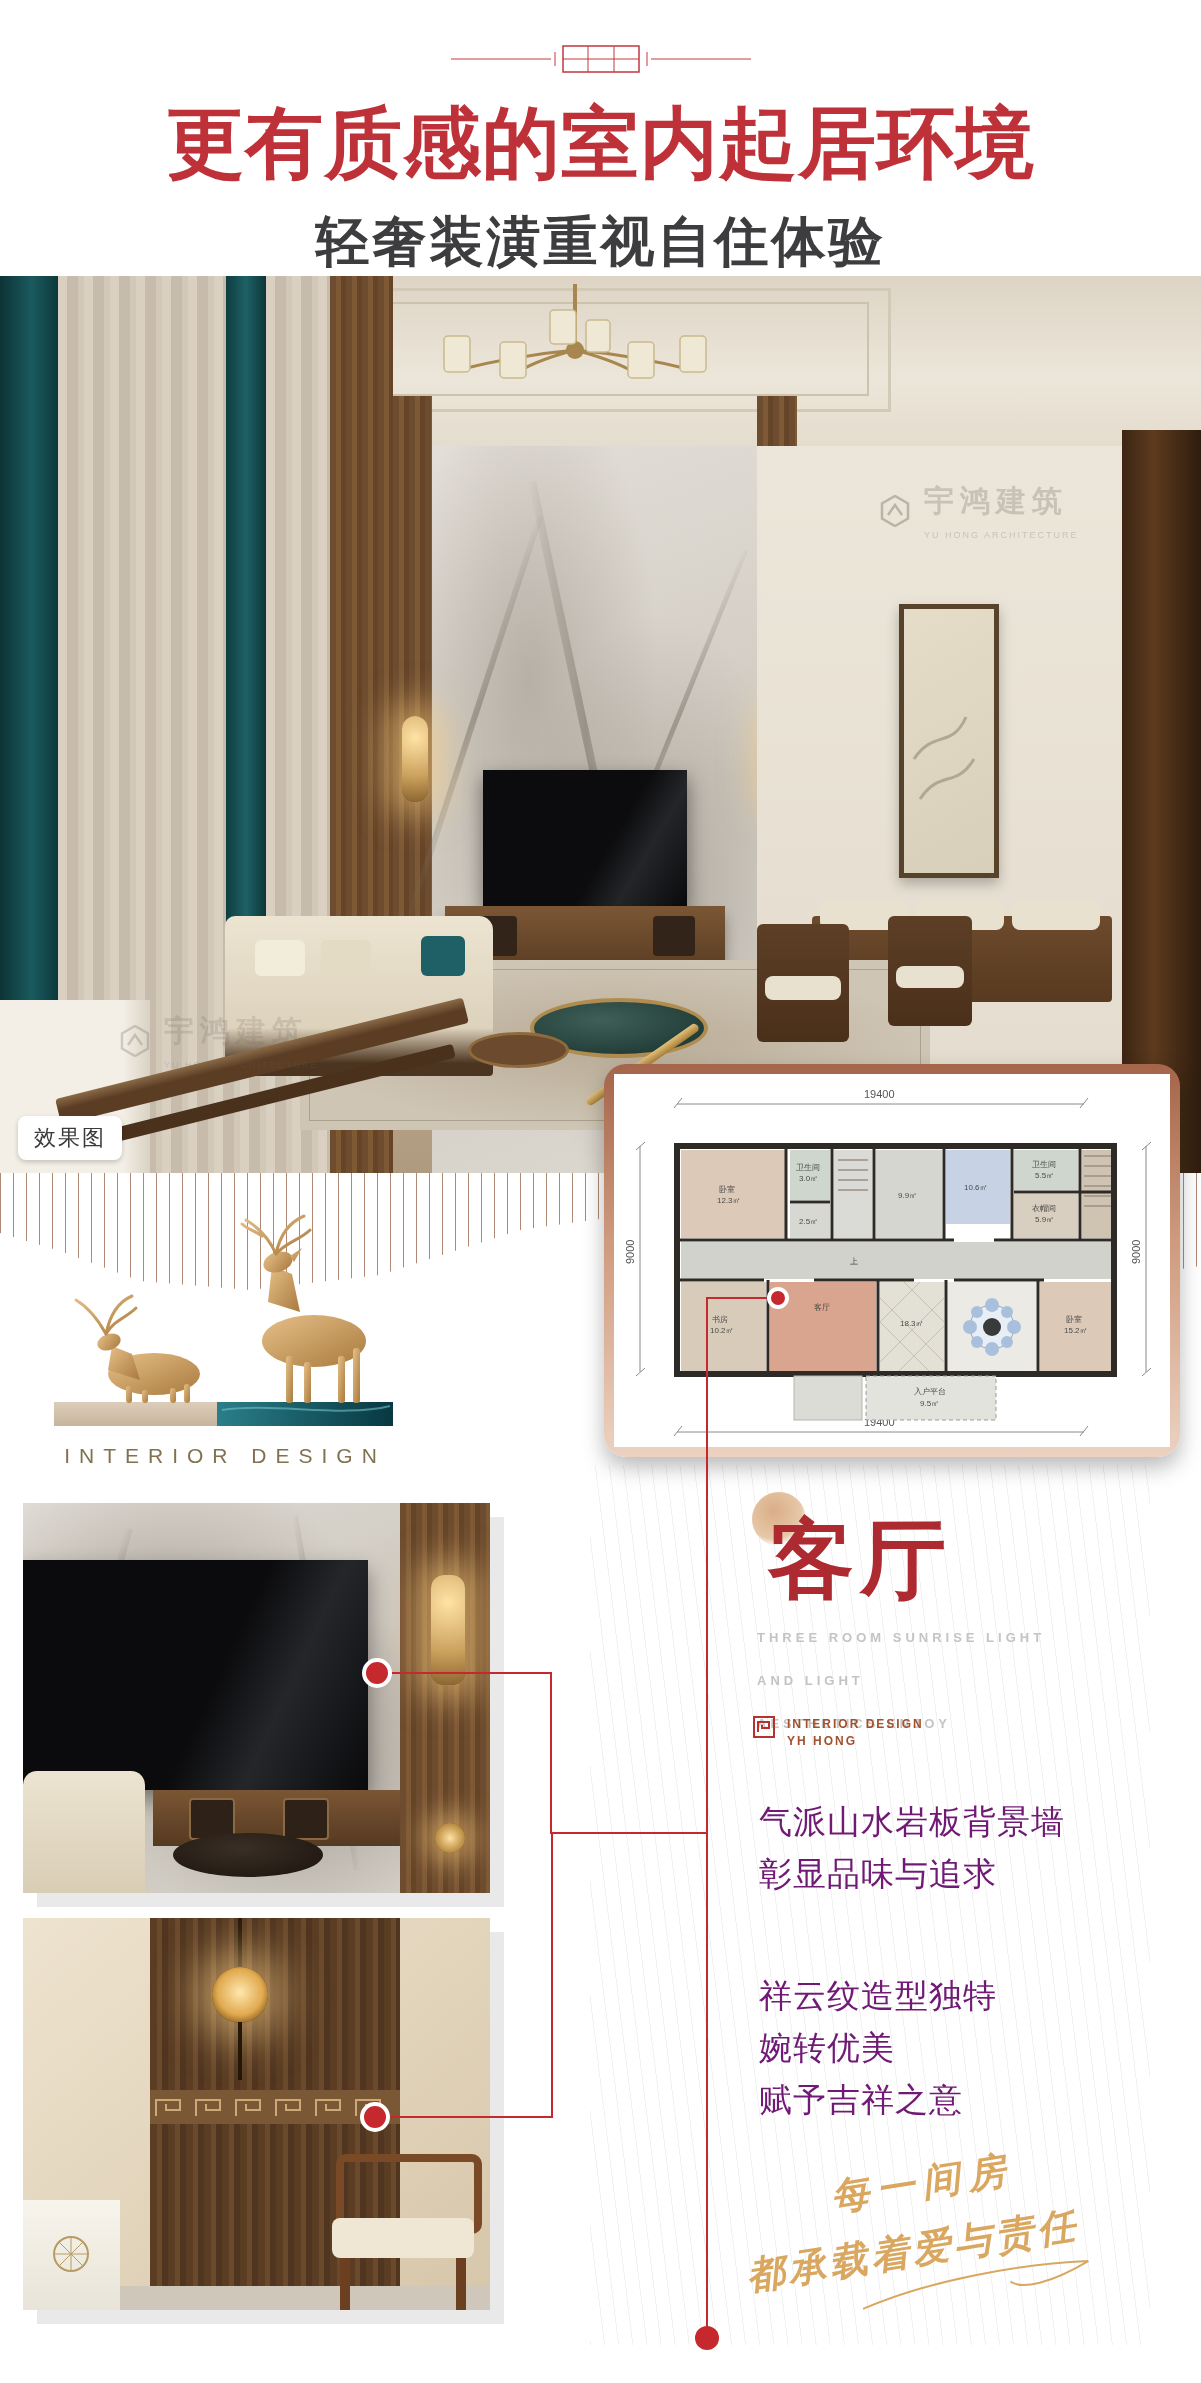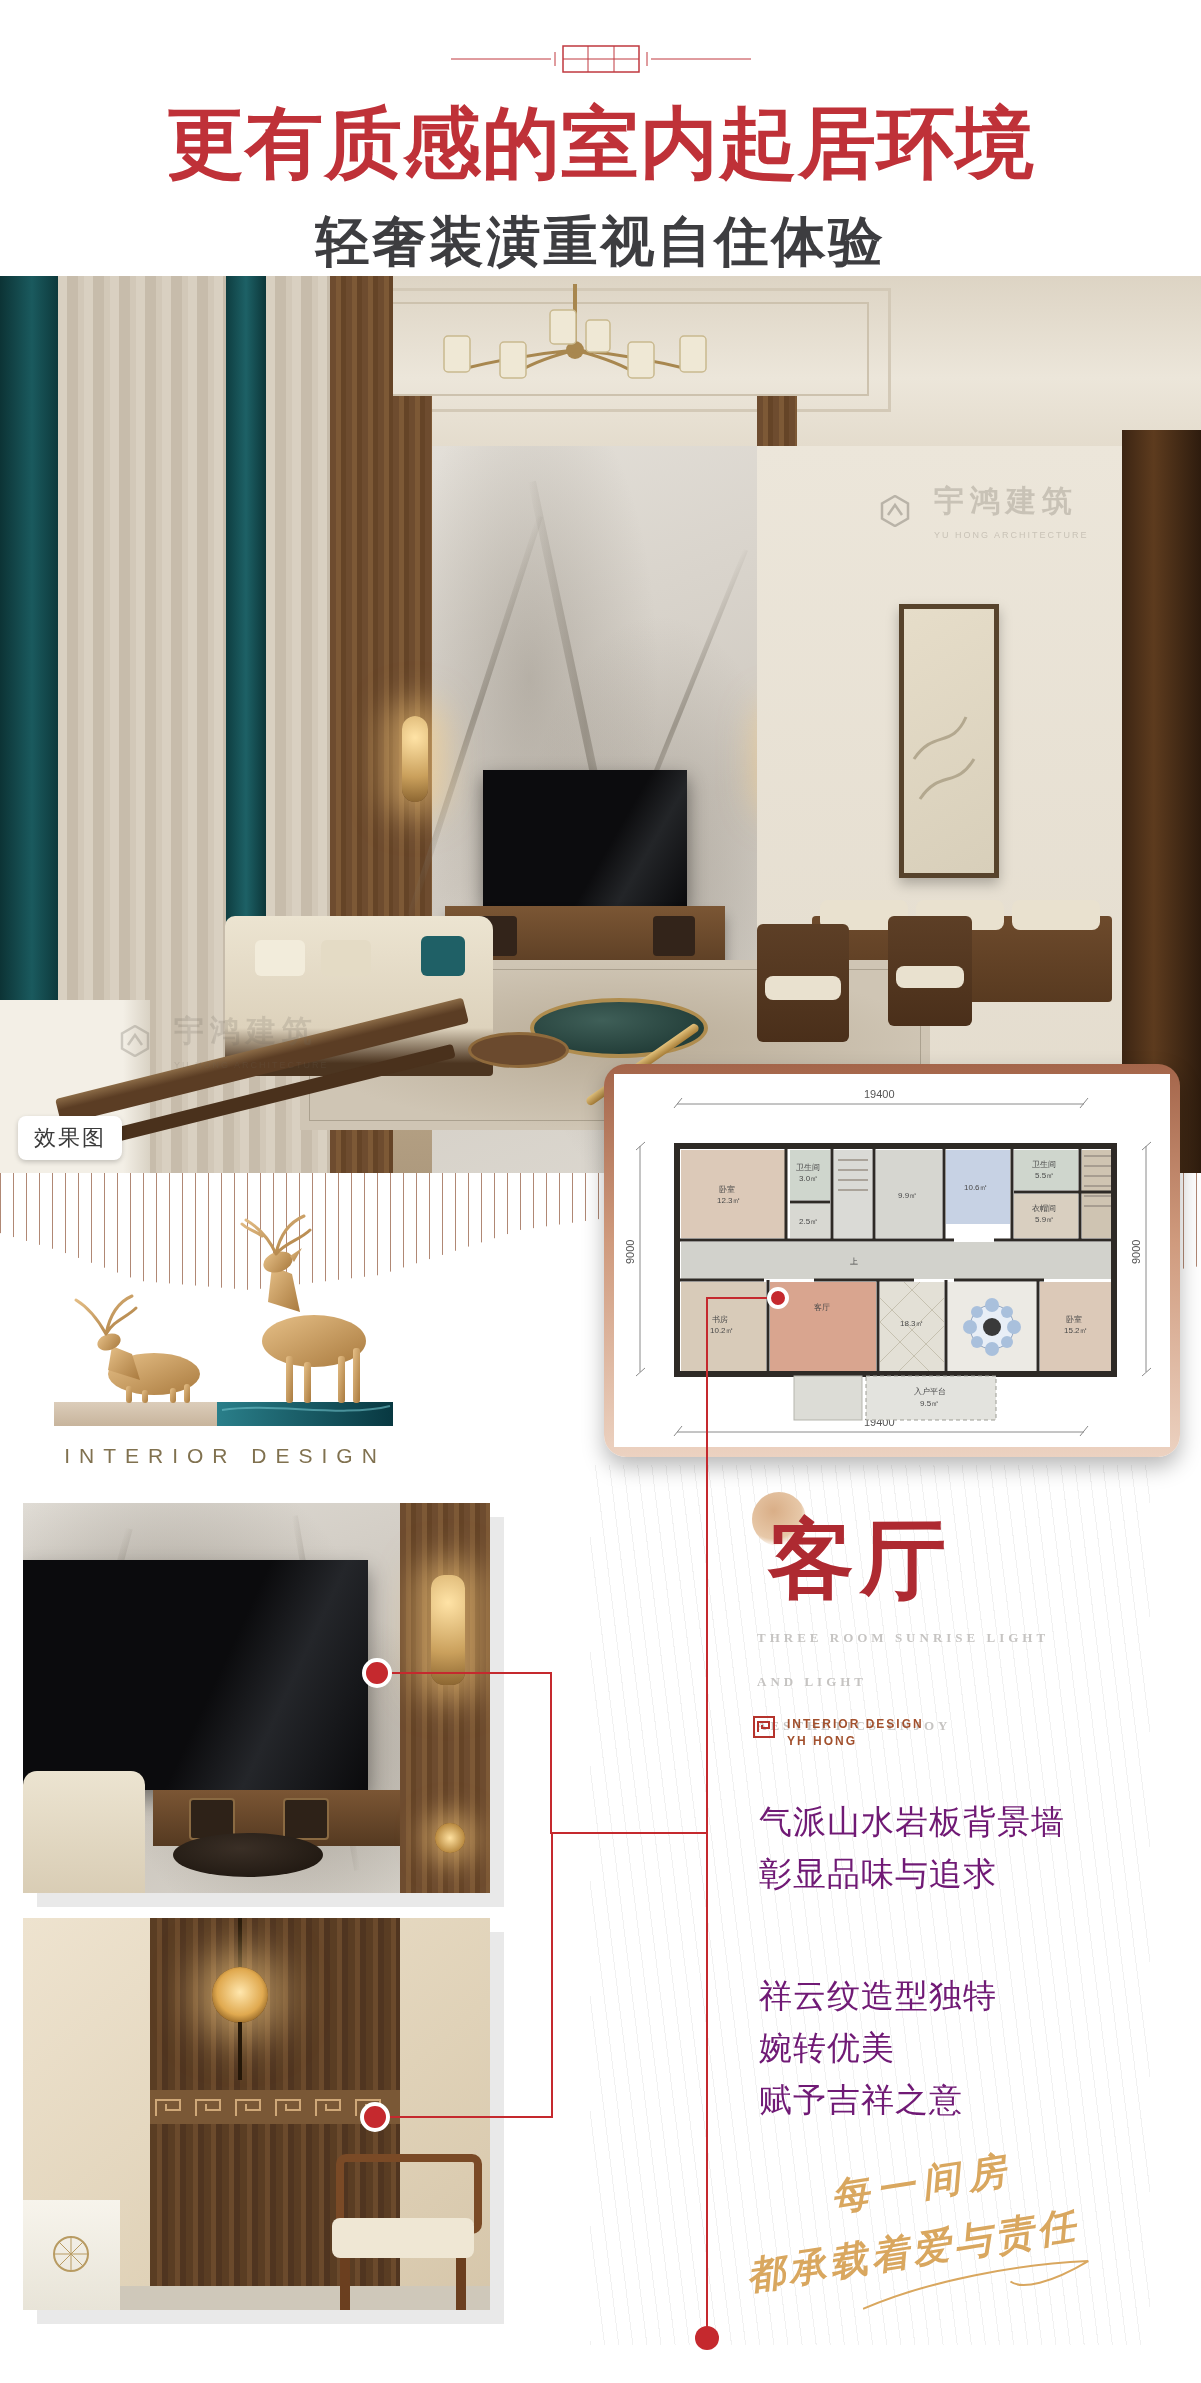--- a/index.html
+++ b/index.html
@@ -59,21 +59,21 @@
   .cornerwall{left:0;top:724px;width:150px;height:173px;
      background:linear-gradient(90deg,#f3efe6 82%,#d9d2c4);}
   .rail{left:52px;top:772px;width:420px;height:26px;background:linear-gradient(180deg,#8a6a46,#5b3d24 45%);
      transform:rotate(-14deg);border-radius:4px;}
   .rail2{left:60px;top:816px;width:400px;height:14px;background:#4a3category;background:#4a311c;
      transform:rotate(-14deg);border-radius:4px;}
   .brassrail{left:575px;top:784px;width:135px;height:9px;background:linear-gradient(180deg,#e3c27c,#a87e38);
      transform:rotate(-35deg);border-radius:5px;}
   .sconce{width:26px;height:86px;border-radius:13px;background:
      radial-gradient(circle at 50% 25%,#ffe3a6,#caa05c 60%,#8a6430);box-shadow:0 0 34px 16px rgba(255,210,130,.55);}
-  .watermark{display:flex;align-items:center;gap:24px;color:rgba(110,104,94,.28);z-index:6;}
+  .watermark{display:flex;align-items:center;gap:14px;color:rgba(110,104,94,.28);z-index:6;}
   .watermark .cn{font-size:30px;font-weight:700;letter-spacing:6px;}
   .watermark .en{font-size:9px;letter-spacing:2px;margin-top:8px;}
   .render-tag{left:18px;top:1116px;background:#ffffff;border-radius:8px;padding:7px 16px;
      font-size:22px;color:#3a3a3a;letter-spacing:2px;z-index:8;box-shadow:0 2px 5px rgba(0,0,0,.2);}
   
   .fringe{left:0;top:1173px;width:1201px;height:150px;z-index:3;
      background:repeating-linear-gradient(90deg,rgba(150,96,70,.75) 0 1px,transparent 1px 13px);
      clip-path:polygon(0 0,1201px 0,1201px 62%,1100px 72%,950px 55%,800px 30%,650px 26%,520px 38%,380px 68%,250px 78%,140px 72%,60px 52%,0 40%);}
   
   .deer{left:52px;top:1196px;width:345px;height:250px;z-index:5;}
@@ -86,21 +86,21 @@
   .plan-label{font-size:8px;fill:#4a4a4a;}
   .dim-label{font-size:11px;fill:#555;}
   
   .fan{left:590px;top:1465px;width:560px;height:880px;z-index:1;
      background:repeating-linear-gradient(83deg,rgba(60,60,60,.07) 0 1px,transparent 1px 14px);}
   .sec-circle{left:752px;top:1492px;width:54px;height:54px;border-radius:50%;z-index:2;
      background:radial-gradient(circle at 40% 35%,#d9ae87,#e7c8a8 58%,rgba(231,200,168,0) 74%);}
   .sec-title{left:768px;top:1502px;font-family:"DejaVu Serif",serif;font-size:86px;font-weight:700;
      color:#ae2a31;letter-spacing:6px;z-index:3;}
   .tagline{left:757px;top:1630px;z-index:3;}
-  .tagline div{font-size:13px;letter-spacing:4px;color:#c6c4c2;margin-bottom:28px;font-weight:600;font-family:Liberation Serif, serif;}
+  .tagline div{font-size:13px;letter-spacing:4px;color:#c6c4c2;margin-bottom:28px;font-weight:600;}
   .studio{left:753px;top:1716px;display:flex;gap:12px;align-items:flex-start;z-index:3;}
   .studio .txt{font-size:12px;font-weight:700;letter-spacing:2px;color:#a2502d;line-height:17px;}
   .feature{left:759px;width:430px;font-size:33px;color:#701a75;line-height:52px;letter-spacing:1px;z-index:3;}
   .slogan{left:742px;top:2158px;width:370px;transform:rotate(-9deg);color:#d9a75f;
      font-family:"DejaVu Serif",serif;font-style:italic;z-index:3;}
   .slogan .l1{font-size:38px;margin-left:96px;letter-spacing:8px;font-weight:700;}
   .slogan .l2{font-size:38px;margin-top:14px;letter-spacing:4px;font-weight:700;}
   
   .photo{left:23px;width:467px;overflow:hidden;z-index:5;box-shadow:14px 14px 0 #e9e9e9;}
   .p1{top:1503px;height:390px;background:

